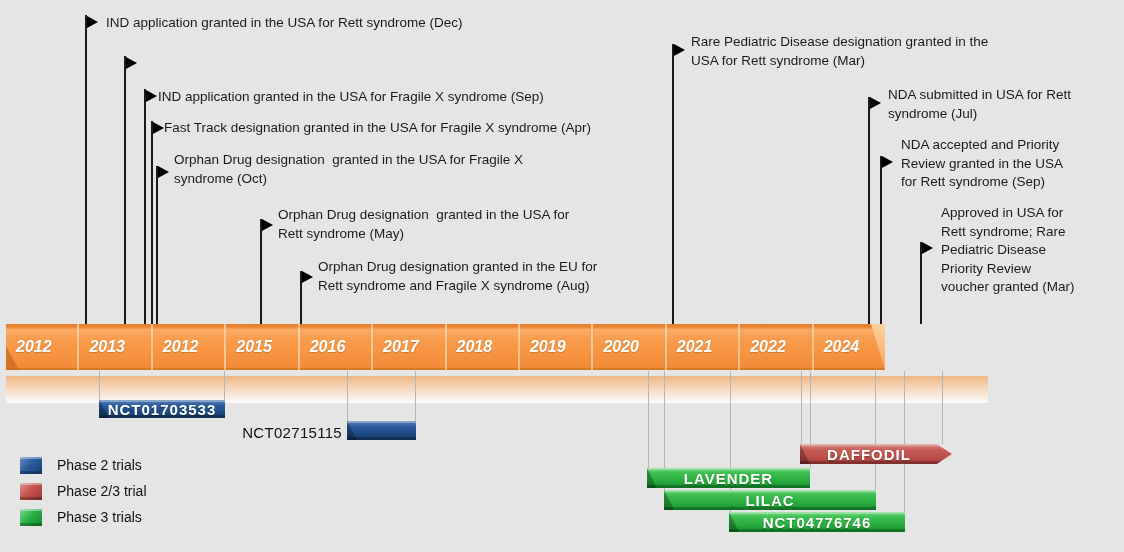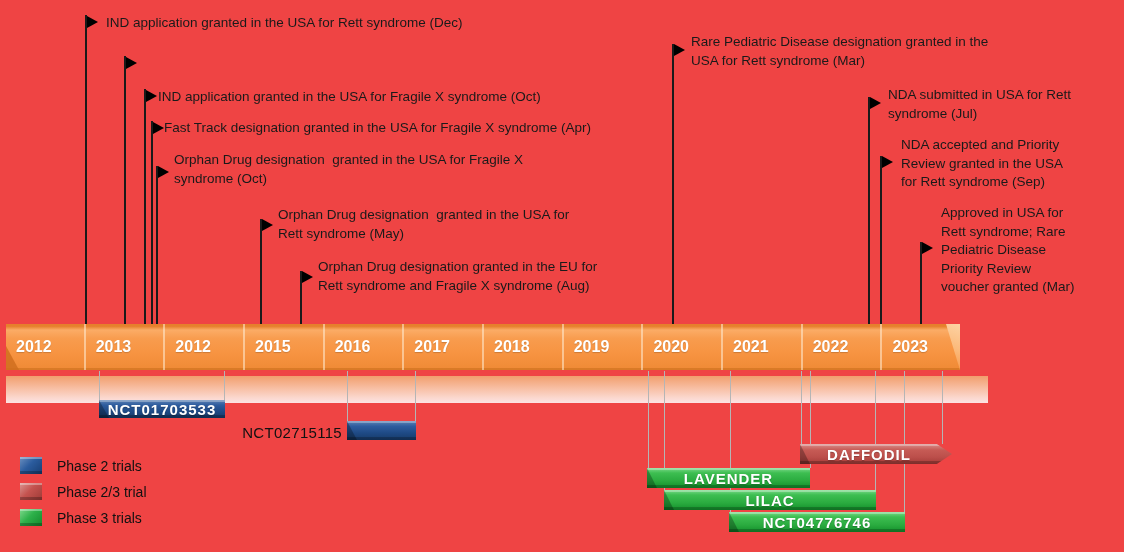--- a/index.html
+++ b/index.html
@@ -1,29 +1,30 @@
 <!DOCTYPE html>
 <html><head>
 <meta charset="utf-8">
 <style>
   html,body{margin:0;padding:0;background:#fff;}
   .stage{
-    position:relative;width:1124px;height:552px;background:#ef4444;overflow:hidden;
+    position:relative;width:1124px;height:552px;background:#e5e5e5;overflow:hidden;
     font-family:"Liberation Sans", sans-serif;color:#1a1a1a;
   }
   
   .ms-line{position:absolute;width:1.5px;background:#1a1a1a;z-index:3;}
   .ms-arrow{position:absolute;width:0;height:0;z-index:3;
     border-top:6px solid transparent;border-bottom:6px solid transparent;border-left:11px solid #000;}
   .ms-text{position:absolute;font-size:13.5px;line-height:18.5px;white-space:pre-wrap;z-index:3;}
   
   .bar{
-    position:absolute;left:6px;top:324px;width:954px;height:46px;display:flex;z-index:2;
+    position:absolute;left:6px;top:324px;width:879px;height:46px;display:flex;z-index:2;
     background:linear-gradient(180deg,#e6802c 0%,#e6802c 5%,#fbac66 13%,#f89c4e 32%,#f79442 62%,#ef8a35 100%);
     box-shadow:inset 0 -2px 0 rgba(190,102,20,.45);
+    font-style:italic;
   }
   .year{
     flex:1;display:flex;align-items:center;padding-left:10px;box-sizing:border-box;
     color:#fff;font-weight:bold;font-size:16px;text-shadow:0 1px 1px rgba(0,0,0,.18);
   }
   .year + .year{border-left:2px solid rgba(255,236,214,.55);text-align:right;}
   .bevel-left{position:absolute;left:0;bottom:0;width:13px;height:24px;z-index:3;
     background:#d06f1f;clip-path:polygon(0 0,0 100%,100% 100%);opacity:.85;}
   .bevel-right{position:absolute;right:0;top:0;width:14px;height:100%;z-index:3;
     background:linear-gradient(200deg,#fdd3a4 0%,#fbb878 55%,#f79646 100%);
@@ -43,21 +44,21 @@
   }
   .tbar::before{content:"";position:absolute;left:0;top:0;width:10px;height:100%;
     background:rgba(0,0,0,.28);clip-path:polygon(0 0,100% 100%,0 100%);}
   .blue{background:linear-gradient(180deg,#5e83b4 0%,#2e5c9e 28%,#1f4b86 62%,#173a69 100%);}
   .green{background:linear-gradient(180deg,#7cd98a 0%,#3dbe51 25%,#2aab3f 65%,#13902c 100%);}
   .red{background:linear-gradient(180deg,#d98f8b 0%,#c65b55 30%,#bc4f4b 65%,#a33b37 100%);}
   .arrowbar{clip-path:polygon(0 0,90% 0,100% 50%,90% 100%,0 100%);padding-right:14px;box-sizing:border-box;}
   .outside-label{position:absolute;z-index:2;font-size:15px;color:#111;text-align:right;letter-spacing:.3px;}
   
   .legend{position:absolute;left:20px;top:457px;z-index:2;}
-  .lg-row{display:flex;align-items:center;height:17px;margin-bottom:9px;}
+  .lg-row{display:flex;height:17px;margin-bottom:9px;}
   .lg-swatch{width:22px;height:17px;margin-right:15px;
     box-shadow:inset 0 2px 0 rgba(255,255,255,.35), inset 0 -3px 0 rgba(0,0,0,.25);}
   .lg-blue{background:linear-gradient(135deg,#6c8fbf 0%,#2b5c9e 45%,#173e73 100%);}
   .lg-red{background:linear-gradient(135deg,#db9490 0%,#c4534f 45%,#9e3b37 100%);}
   .lg-green{background:linear-gradient(135deg,#7fd98c 0%,#2db14a 45%,#128a2c 100%);}
   .lg-label{font-size:14px;color:#111;}
 </style>
 </head>
 <body>
 
@@ -65,21 +66,21 @@
 
   <div class="ms-line" style="left:85px;top:15px;height:309px"></div>
   <div class="ms-arrow" style="left:87px;top:16px"></div>
   <div class="ms-text" style="left:106px;top:14px">IND application granted in the USA for Rett syndrome (Dec)</div>
 
   <div class="ms-line" style="left:124px;top:56px;height:268px"></div>
   <div class="ms-arrow" style="left:126px;top:57px"></div>
 
   <div class="ms-line" style="left:144px;top:89px;height:235px"></div>
   <div class="ms-arrow" style="left:146px;top:90px"></div>
-  <div class="ms-text" style="left:158px;top:88px">IND application granted in the USA for Fragile X syndrome (Oct)</div>
+  <div class="ms-text" style="left:158px;top:88px">IND application granted in the USA for Fragile X syndrome (Sep)</div>
 
   <div class="ms-line" style="left:151px;top:121px;height:203px"></div>
   <div class="ms-arrow" style="left:153px;top:122px"></div>
   <div class="ms-text" style="left:164px;top:119px">Fast Track designation granted in the USA for Fragile X syndrome (Apr)</div>
 
   <div class="ms-line" style="left:156px;top:166px;height:158px"></div>
   <div class="ms-arrow" style="left:158px;top:166px"></div>
   <div class="ms-text" style="left:174px;top:151px">Orphan Drug designation  granted in the USA for Fragile X
 syndrome (Oct)</div>
 
@@ -122,21 +123,21 @@
     <div class="year">2013</div>
     <div class="year">2012</div>
     <div class="year">2015</div>
     <div class="year">2016</div>
     <div class="year">2017</div>
     <div class="year">2018</div>
     <div class="year">2019</div>
     <div class="year">2020</div>
     <div class="year">2021</div>
     <div class="year">2022</div>
-    <div class="year">2023</div>
+    <div class="year">2024</div>
     <div class="bevel-left"></div>
     <div class="bevel-right"></div>
   </div>
   <div class="reflection"></div>
 
   <div class="conn" style="left:99px;top:371px;height:29px"></div>
   <div class="conn" style="left:224px;top:371px;height:29px"></div>
   <div class="conn" style="left:347px;top:371px;height:50px"></div>
   <div class="conn" style="left:415px;top:371px;height:50px"></div>
   <div class="conn" style="left:648px;top:371px;height:97px"></div>

